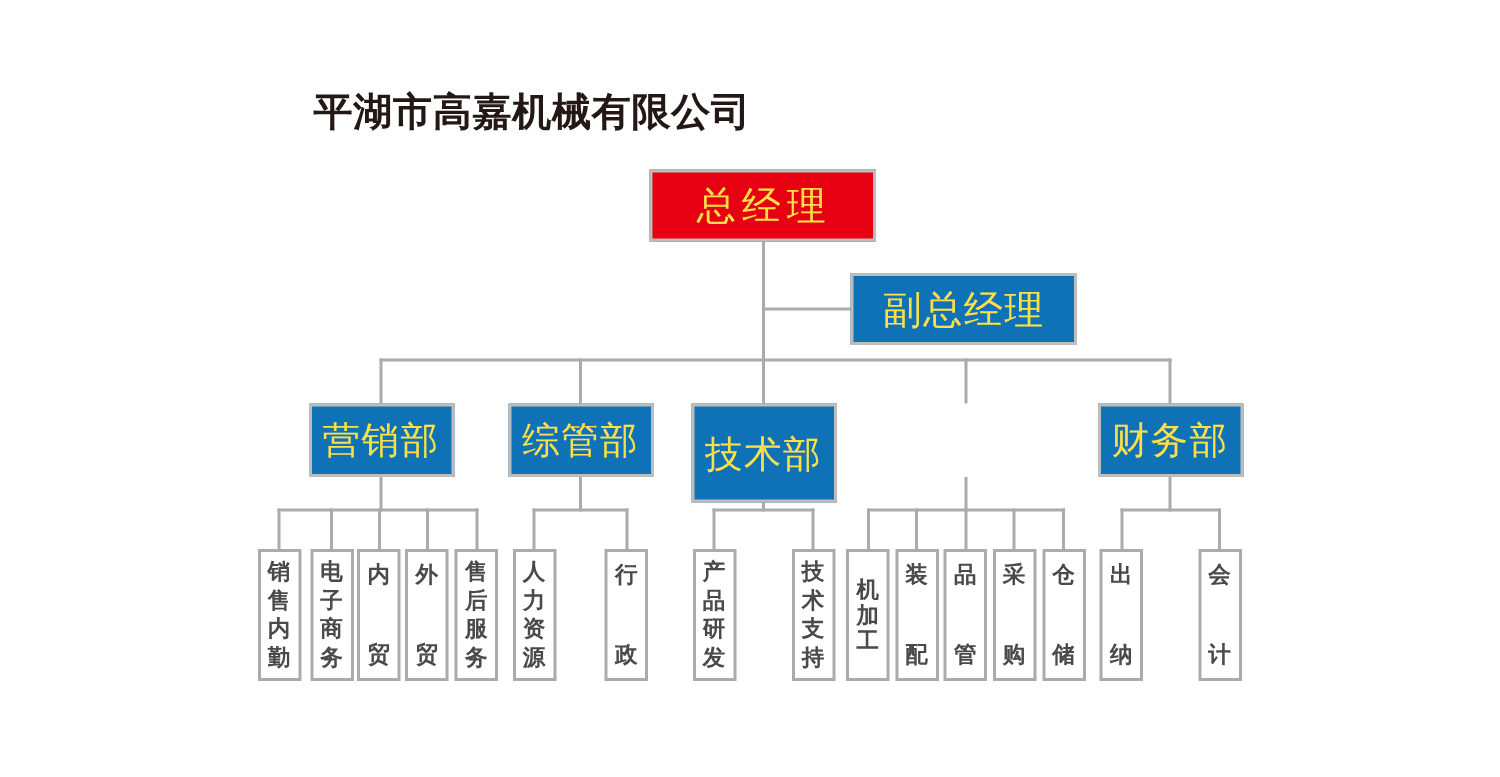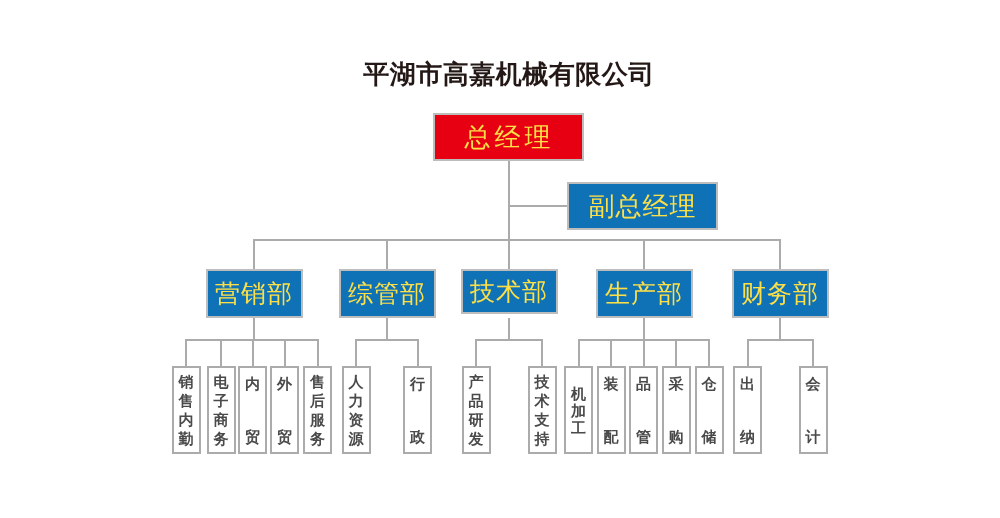--- a/index.html
+++ b/index.html
@@ -4,21 +4,21 @@
 <style>
   html,body{margin:0;padding:0;}
   body{
     width:1000px;height:518px;background:#ffffff;
     font-family:"Liberation Sans","DejaVu Sans",sans-serif;
     overflow:hidden;
   }
   #chart{position:relative;width:1000px;height:518px;background:#fff;}
   .title{
     position:absolute;left:209px;top:57px;width:600px;
-    text-align:center;font-size:26px;font-weight:bold;
+    text-align:left;font-size:26px;font-weight:bold;
     color:var(--title-black);letter-spacing:0.5px;z-index:2;
   }
   .box{
     position:absolute;box-sizing:border-box;
     display:flex;align-items:center;justify-content:center;
     color:#fde047;z-index:1;
   }
   .exec{border:2px solid #bdbdbd;font-size:26px;letter-spacing:4px;text-indent:2px;}
   .red{background:var(--exec-red);}
   .blue{background:var(--primary-blue);text-align:center;}
@@ -52,25 +52,22 @@
   <div class="box exec blue vice" style="left:567px;top:182px;width:151px;height:48px">
     <span>副总经理</span>
   </div>
 
   <div class="box dept blue" style="left:338.5px;top:269px;width:97px;height:49px">
     <span>综管部</span>
   </div>
   <div class="box dept blue" style="left:205.5px;top:269px;width:97px;height:49px">
     <span>营销部</span>
   </div>
-  <div class="box dept blue" style="left:460.5px;top:269px;width:97px;height:45px">
+  <div class="box dept blue" style="left:460.5px;top:269px;width:97px;height:66px">
     <span>技术部</span>
-  </div>
-  <div class="box dept blue" style="left:595.5px;top:269px;width:97px;height:49px">
-    <span>生产部</span>
   </div>
   <div class="box dept blue" style="left:731.5px;top:269px;width:97px;height:49px">
     <span>财务部</span>
   </div>
 
   <div class="box child" style="left:171.5px;top:366px;width:29px;height:88px">
     <span class="v-label len-4">
         <span class="v-char">销</span>
         <span class="v-char">售</span>
         <span class="v-char">内</span>

